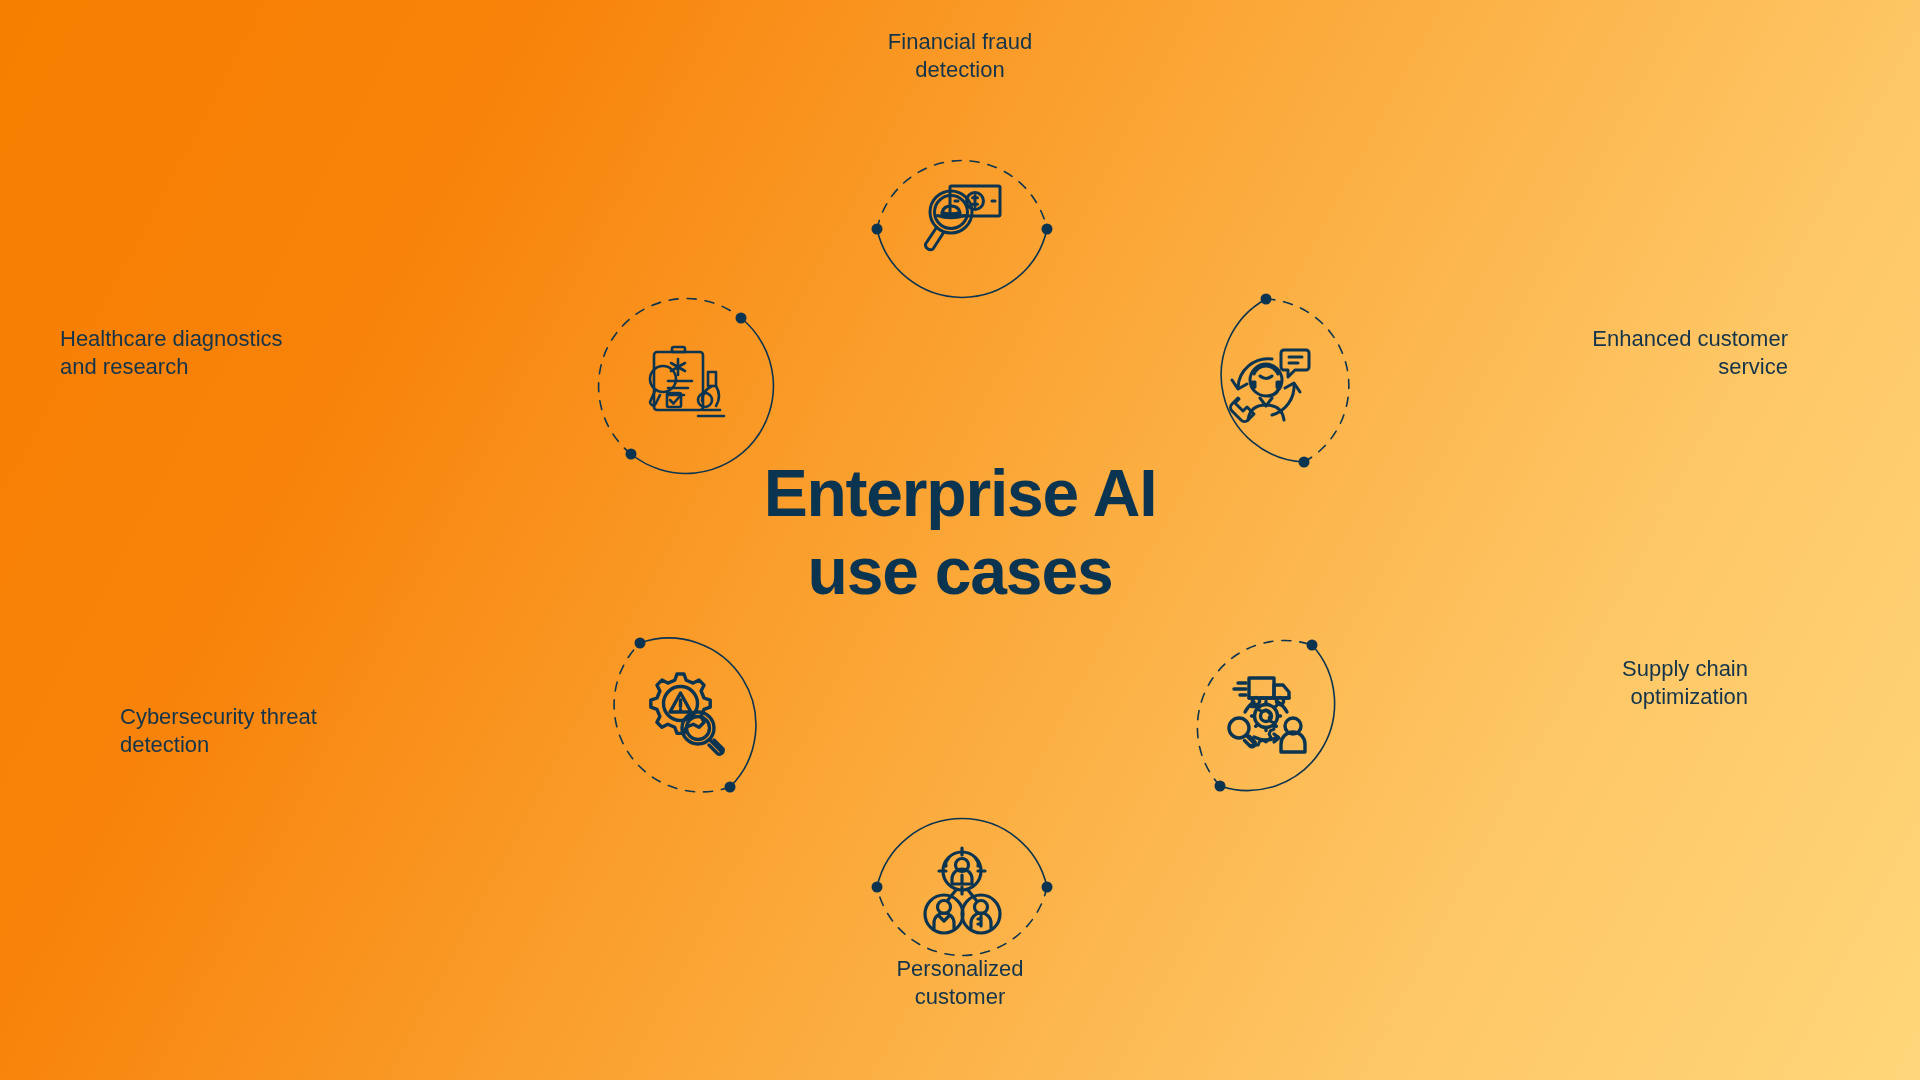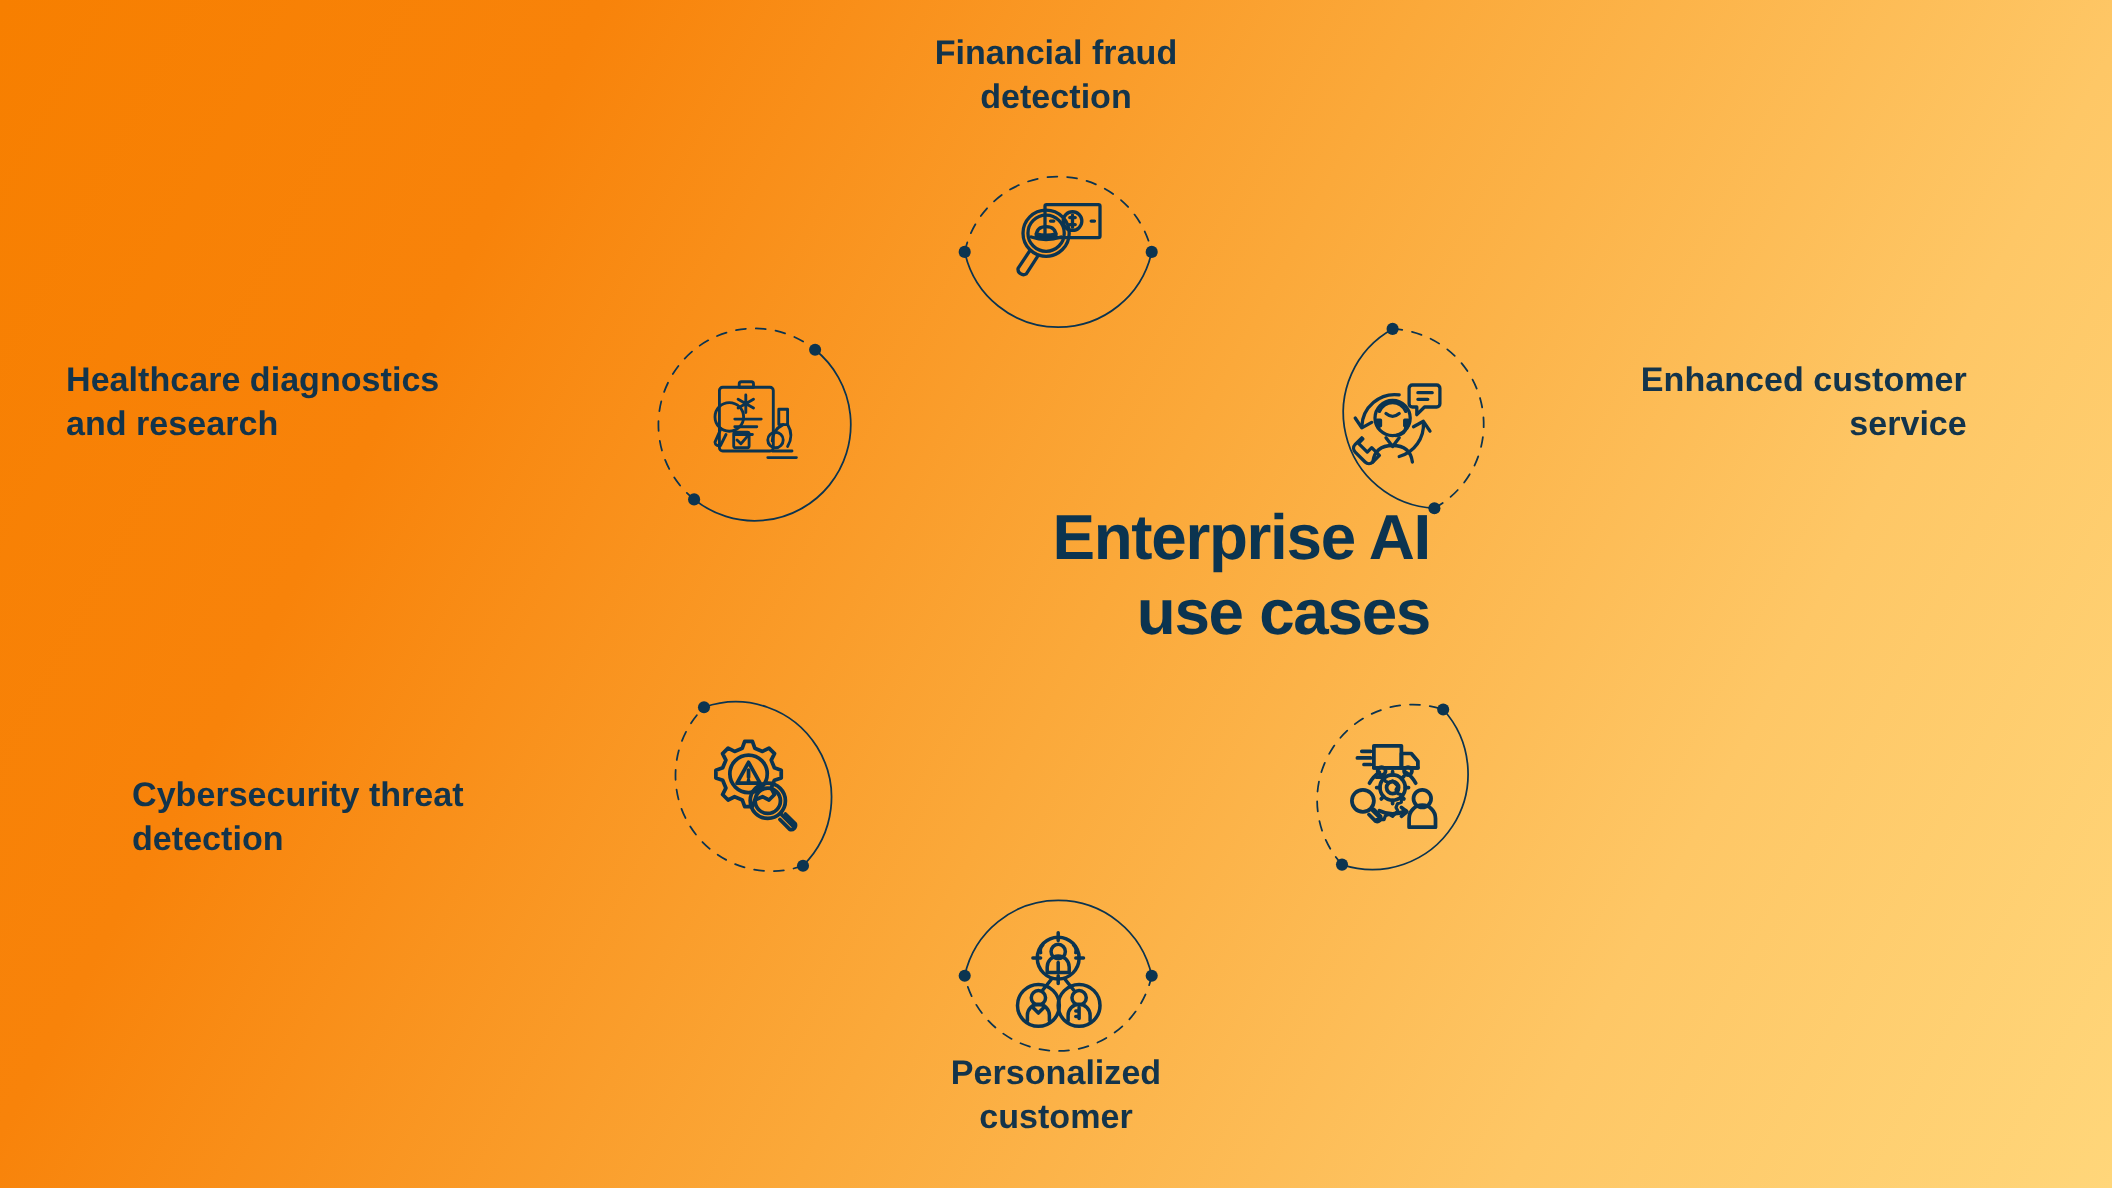--- a/index.html
+++ b/index.html
@@ -21,25 +21,25 @@
     background: linear-gradient(118deg, #F77F00 0%, #F8830A 22%, #FBA93A 52%, #FEC766 78%, #FFD67A 100%);
     overflow: hidden;
   }
 
   
   .center-title {
     position: absolute;
     left: 620px;
     top: 455px;
     width: 680px;
-    text-align: right;
+    text-align: center;
     color: #0B3450;
     font-family: "Liberation Sans", sans-serif;
     font-weight: bold;
-    font-size: 58px;
+    font-size: 66px;
     line-height: 1.18;
     letter-spacing: -1.2px;
     white-space: pre-line;
   }
 
   
   .node {
     position: absolute;
     width: 188px;
     height: 188px;
@@ -56,22 +56,22 @@
     top: 44px;
     width: 100px;
     height: 100px;
   }
 
   
   .label {
     position: absolute;
     color: #13344B;
     font-family: "Liberation Sans", sans-serif;
-    font-weight: bold;
-    font-size: 31px;
+    font-weight: normal;
+    font-size: 22px;
     line-height: 1.28;
     white-space: pre-line;
   }
   .label.right  { text-align: right; }
   .label.left   { }
   .label.center { text-align: center; }
 
   
   #label-fraud      { left: 770px;  top: 28px;  width: 380px; }
   #label-healthcare { left: 60px;   top: 325px; width: 500px; }
@@ -262,20 +262,22 @@
 
         <circle cx="23" cy="62" r="10"></circle>
         <path d="M30.5 69.5 l7 7"></path>
         <path d="M33 70 l6 6 a3.4 3.4 0 0 1 -4.5 4.5 l-6 -6"></path>
 
         <circle cx="77" cy="60" r="8"></circle>
         <path d="M65 86 v-8 a12 12 0 0 1 24 0 v8 z"></path>
       </g>
     </svg>
   </div>
+  <div class="label right" id="label-supply">Supply chain
+optimization</div>
 
   <div class="node" id="node-marketing">
     <svg class="ring" viewBox="0 0 188 188">
 
       <path d="M 9 87 A 87 87 0 0 1 179 87" fill="none" stroke="#0B3450" stroke-width="1.6"></path>
       <path d="M 179 87 A 87 87 0 0 1 9 87" fill="none" stroke="#0B3450" stroke-width="1.6" stroke-dasharray="9 9" stroke-linecap="round"></path>
       <circle cx="9" cy="87" r="5.5" fill="#0B3450"></circle>
       <circle cx="179" cy="87" r="5.5" fill="#0B3450"></circle>
     </svg>
     <svg class="glyph" viewBox="0 0 100 100">

